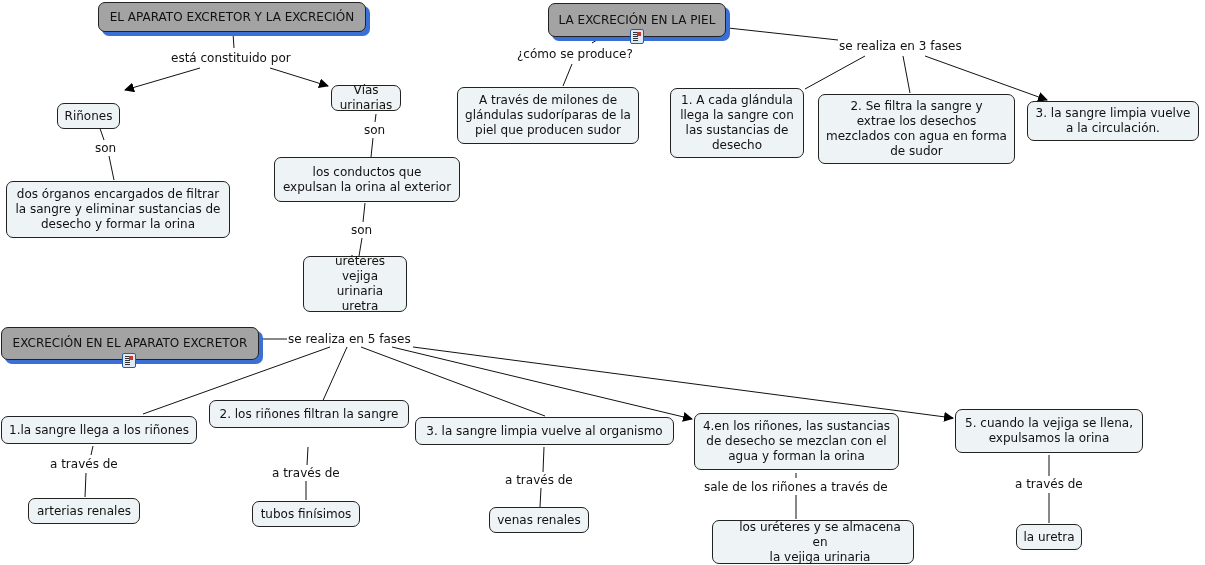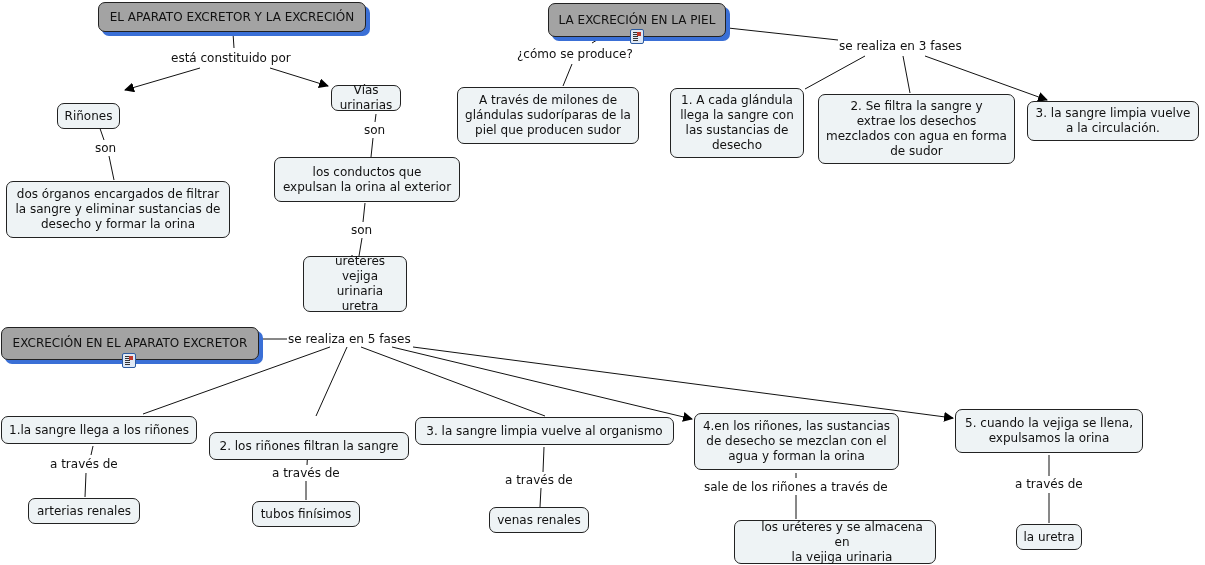--- a/index.html
+++ b/index.html
@@ -96,32 +96,32 @@
 mezclados con agua en forma
 de sudor</div>
 <div class="node" style="left:1027px;top:101px;width:172px;height:40px;">3. la sangre limpia vuelve
 a la circulación.</div>
 
 <div class="node root" style="left:1px;top:327px;width:258px;height:33px;">EXCRECIÓN EN EL APARATO EXCRETOR</div>
 <div class="resicon" style="left:122px;top:353px;"></div>
 <div class="lbl" style="left:287px;top:332px;">se realiza en 5 fases</div>
 
 <div class="node" style="left:1px;top:416px;width:196px;height:28px;">1.la sangre llega a los riñones</div>
-<div class="node" style="left:209px;top:400px;width:200px;height:28px;margin-top:32px;">2. los riñones filtran la sangre</div>
+<div class="node" style="left:209px;top:400px;width:200px;height:28px;">2. los riñones filtran la sangre</div>
 <div class="node" style="left:415px;top:417px;width:259px;height:28px;">3. la sangre limpia vuelve  al organismo</div>
 <div class="node" style="left:694px;top:413px;width:205px;height:57px;">4.en los riñones, las sustancias
 de desecho se mezclan con el
 agua y forman la orina</div>
 <div class="node" style="left:955px;top:409px;width:188px;height:44px;">5. cuando la vejiga se llena,
 expulsamos la orina</div>
 
 <div class="lbl" style="left:49px;top:457px;">a través de</div>
 <div class="lbl" style="left:271px;top:466px;">a través de</div>
 <div class="lbl" style="left:504px;top:473px;">a través de</div>
 <div class="lbl" style="left:703px;top:480px;">sale de los riñones a través de</div>
 <div class="lbl" style="left:1014px;top:477px;">a través de</div>
 
 <div class="node" style="left:28px;top:498px;width:112px;height:26px;">arterias renales</div>
 <div class="node" style="left:252px;top:501px;width:108px;height:26px;">tubos finísimos</div>
 <div class="node" style="left:489px;top:507px;width:100px;height:26px;">venas renales</div>
-<div class="node" style="left:734px;top:520px;width:202px;height:44px;padding-left:20px;">los uréteres y se almacena en
+<div class="node" style="left:712px;top:520px;width:202px;height:44px;padding-left:20px;">los uréteres y se almacena en
 la vejiga urinaria</div>
 <div class="node" style="left:1016px;top:524px;width:66px;height:26px;">la uretra</div>
 
 </body></html>

